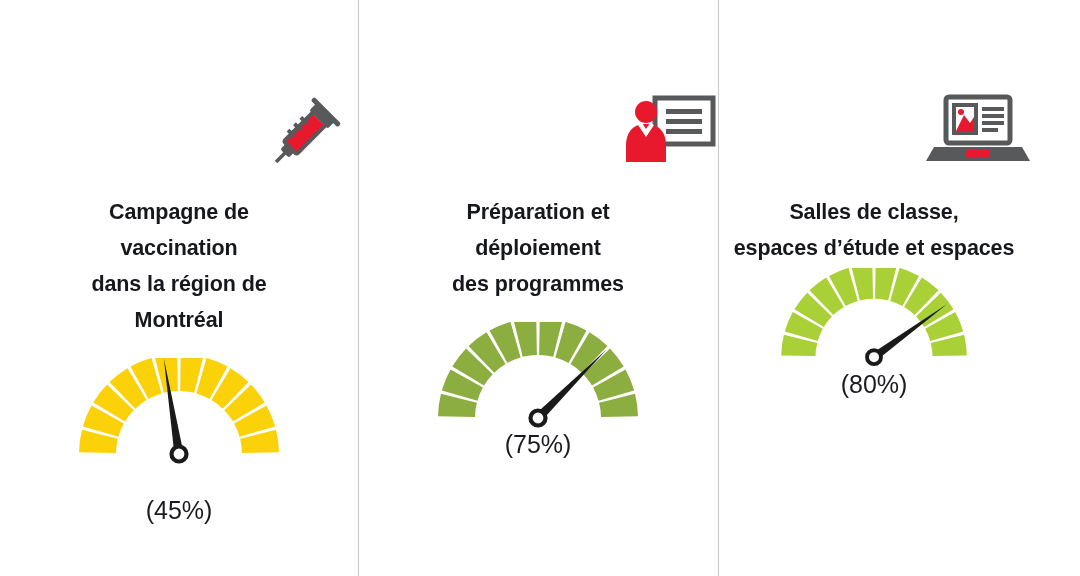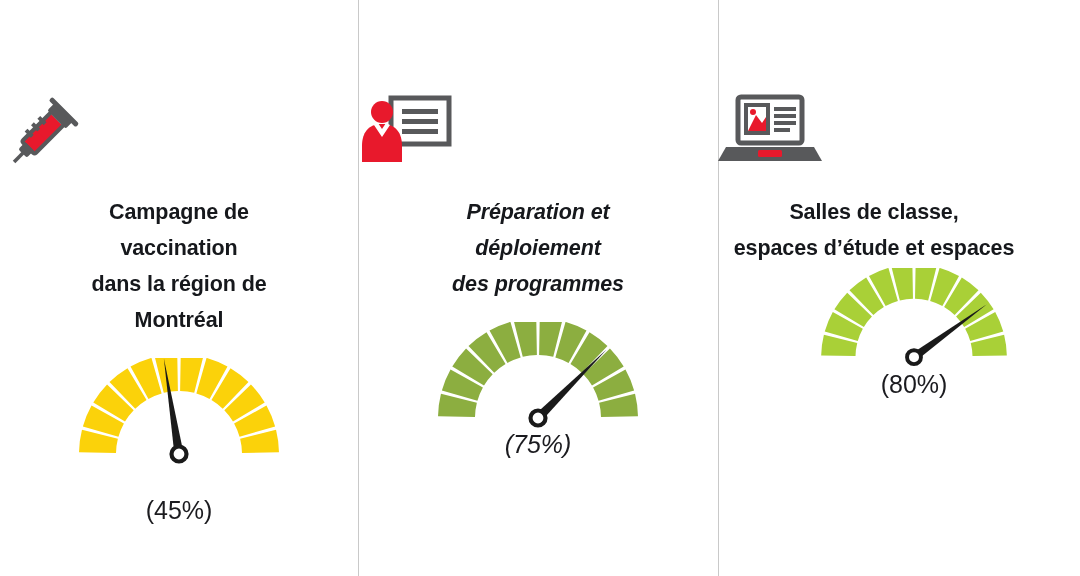--- a/index.html
+++ b/index.html
@@ -30,24 +30,24 @@
   }
   .divider.d1 { left: 358px; }
   .divider.d2 { left: 718px; }
 
   .panel {
     position: relative;
     box-sizing: border-box;
     height: 576px;
     display: flex;
     flex-direction: column;
-    align-items: flex-start;
+    align-items: flex-end;
   }
   .panel.p1 { width: 358px; }
-  .panel.p2 { width: 360px; font-style: italic; }
+  .panel.p2 { width: 360px; }
   .panel.p3 { width: 312px; }
 
   .icon-wrap {
     height: 100px;
     margin-top: 78px;
     display: flex;
     align-items: center;
     justify-content: center;
   }
   .panel.p2 .icon-wrap { margin-top: 82px; height: 96px; }

